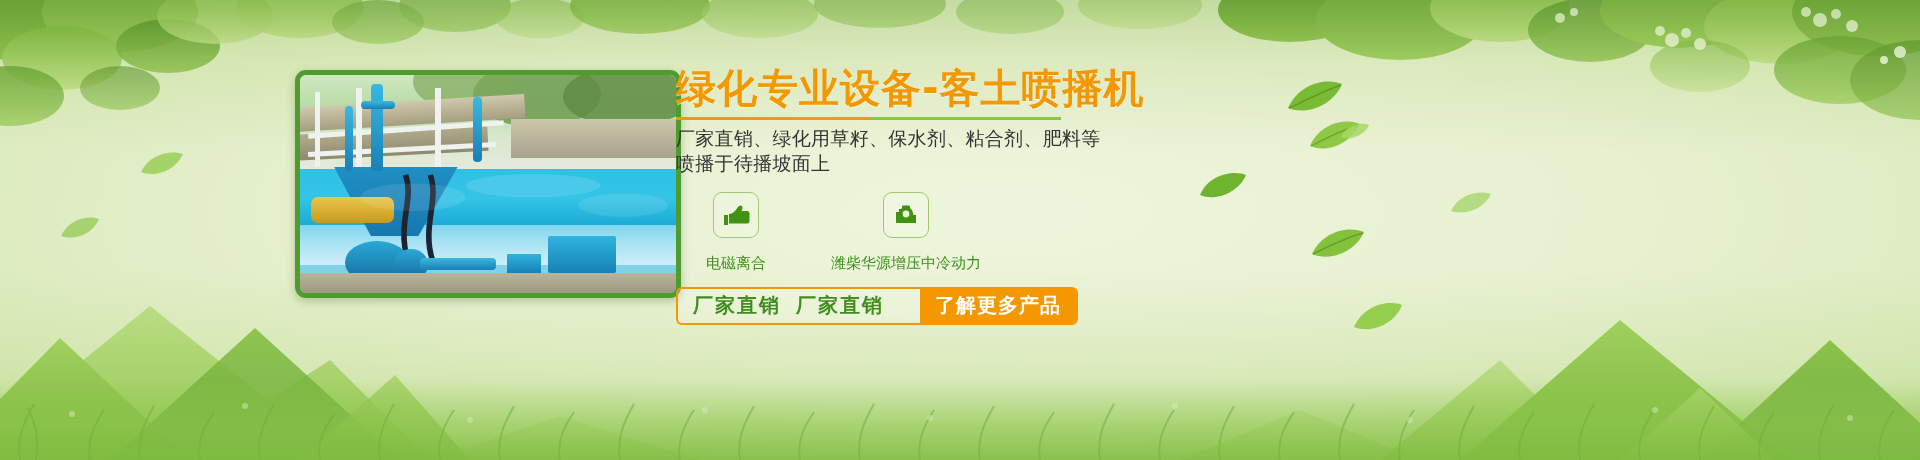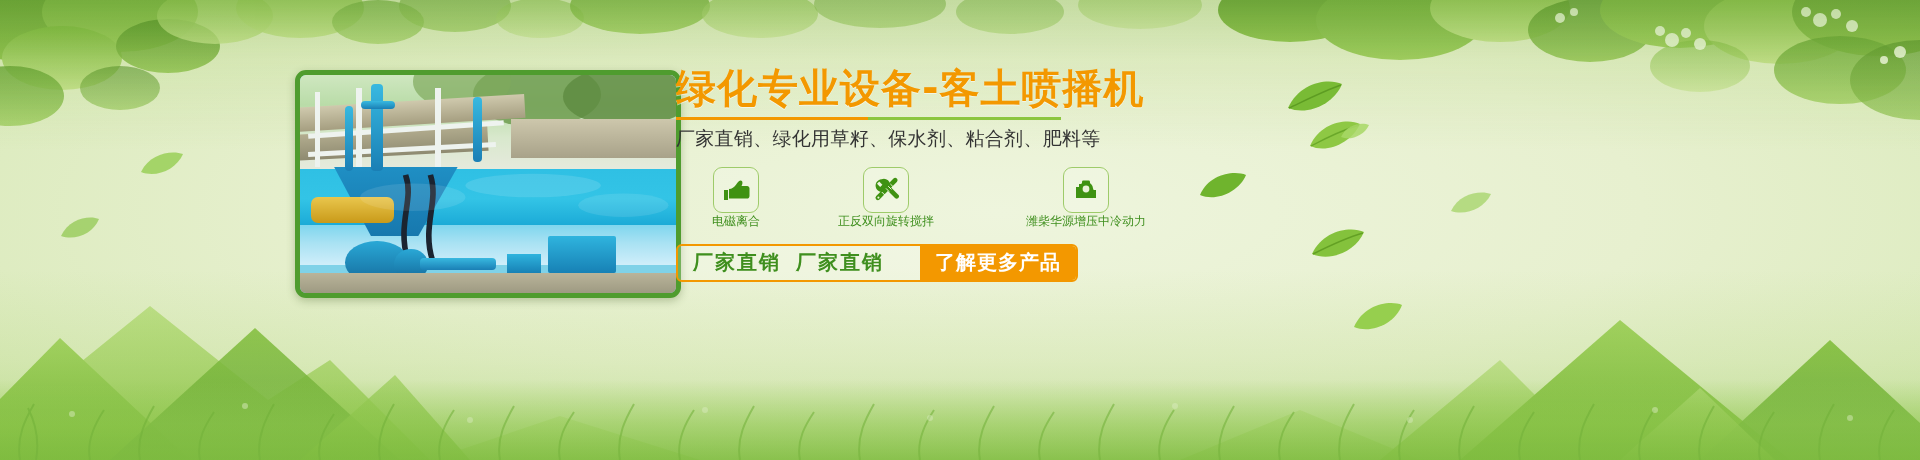--- a/index.html
+++ b/index.html
@@ -93,21 +93,21 @@
   .sub { font-size:19px; color:#333; line-height:1.32; white-space:nowrap; letter-spacing:.3px; }
 
   #features { display:flex; margin-top:16px; }
   .feat { text-align:center; }
   .feat-icon {
     width:46px; height:46px; margin:0 auto;
     border:1px solid #9ecb6a; border-radius:9px;
     background:rgba(255,255,255,.18);
     display:flex; align-items:center; justify-content:center;
   }
-  .feat-label { margin-top:0; font-size:12px; color:#3f8f1e; white-space:nowrap; }
+  .feat-label { margin-top:16px; font-size:15px; color:#3f8f1e; white-space:nowrap; }
 
   #cta {
     margin-top:14px;
     display:inline-flex; align-items:center;
     border:2px solid #f39800; border-radius:6px;
     height:38px; overflow:hidden; background:rgba(255,255,255,.22);
   }
   .cta-txt { font-size:20px; font-weight:bold; color:#3f8f1e; padding:0 15px; white-space:nowrap; letter-spacing:2px; }
   #cta-button {
     background:#f39800; color:#fff; font-size:20px; font-weight:bold;
@@ -367,49 +367,34 @@
     </div>
   </div>
 
   <div id="content">
 
     <div id="title">绿化专业设备-客土喷播机</div>
 
     <div id="divider"></div>
 
     <div class="sub">厂家直销、绿化用草籽、保水剂、粘合剂、肥料等</div>
+    <div class="sub">喷播于待播坡面上</div>
 
     <div id="features">
 
       <div class="feat" style="width:120px;">
         <div class="feat-icon">
           <svg width="28" height="28" viewBox="0 0 28 28">
             <path d="M2 14 h4 v10 H2 z" fill="#3f9212"></path>
             <path d="M7 13 c3 0 5-1.6 7-4.2 c1.5-2 2.6-4.4 4.4-4.4 c1.6 0 2.3 1.3 2 3 c-.25 1.4-.9 2.6-.9 2.6 h5.6 c1.4 0 2.4 1 2.4 2.3 v7.6 c0 1.6-1.1 2.6-2.6 2.6 H7 z" fill="#3f9212"></path>
           </svg>
         </div>
         <div class="feat-label">电磁离合</div>
       </div>
 
-      <div class="feat" style="width:180px;">
-        <div class="feat-icon">
-          <svg width="28" height="28" viewBox="0 0 28 28">
-            <path d="M9.6 3.2 a6.4 6.4 0 1 0 5.2 10.6 l8.2 8.2 a2.3 2.3 0 0 0 3.3-3.3 l-8.2-8.2 A6.4 6.4 0 0 0 9.6 3.2 z M7.2 5.6 l3.2 3.2 l-2.2 2.2 l-3.2-3.2 z" fill="#3f9212"></path>
-            <path d="M24.8 2.6 c1 1 1 2.4 0 3.3 L12.6 18.2 l-3.3-3.3 L21.5 2.6 c1-1 2.4-1 3.3 0 z" fill="#3f9212"></path>
-            <path d="M8.8 15.5 l3.3 3.3 l-4.6 4.6 a2.3 2.3 0 0 1-3.3-3.3 z" fill="#3f9212"></path>
-            <circle cx="6.4" cy="21.6" r="1.1" fill="#eaf2d8"></circle>
-            <g stroke="#eaf2d8" stroke-width="1">
-              <path d="M14 12.4 l3.2 3.2"></path>
-                <path d="M16.2 10.2 l3.2 3.2"></path>
-                <path d="M18.4 8 l3.2 3.2"></path>
-            </g>
-          </svg>
-        </div>
-        <div class="feat-label">正反双向旋转搅拌</div>
-      </div>
 
       <div class="feat" style="width:220px;">
         <div class="feat-icon">
           <svg width="28" height="28" viewBox="0 0 28 28">
             <path d="M4 11 h3 V8 h6 v3 h5 l4 3 h2 v8 H4 z" fill="#3f9212"></path>
             <circle cx="14" cy="13" r="7.2" fill="#3f9212"></circle>
             <rect x="10" y="4.5" width="8" height="4" rx="1.4" fill="#3f9212"></rect>
             <circle cx="14" cy="13" r="3.4" fill="#eaf2d8"></circle>
           </svg>
         </div>

